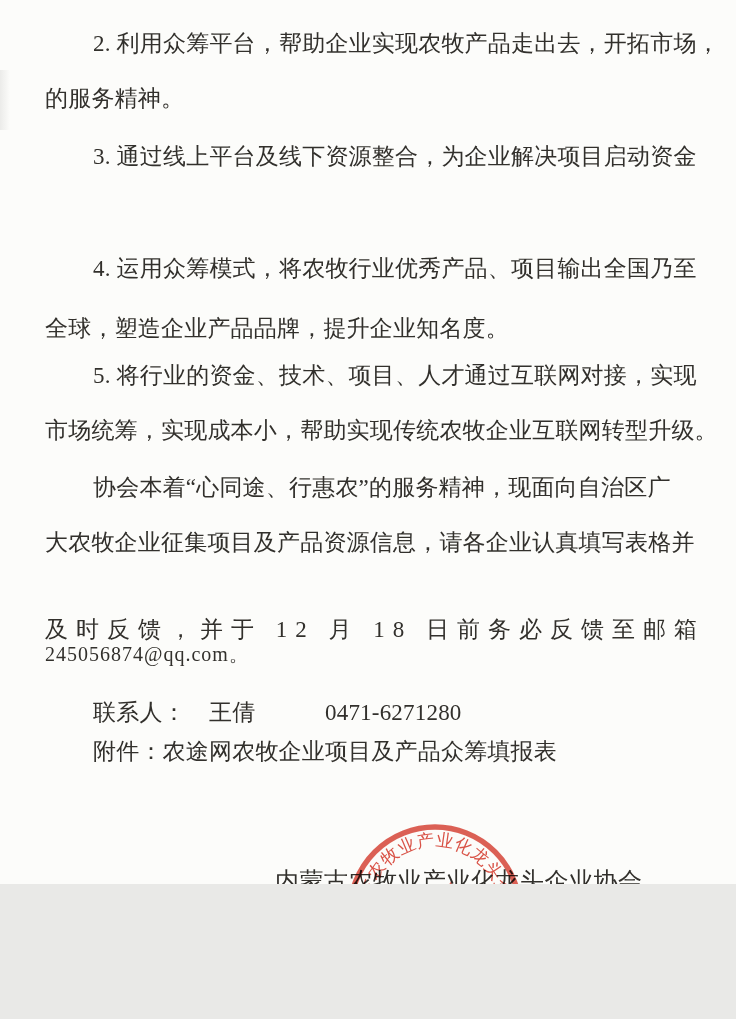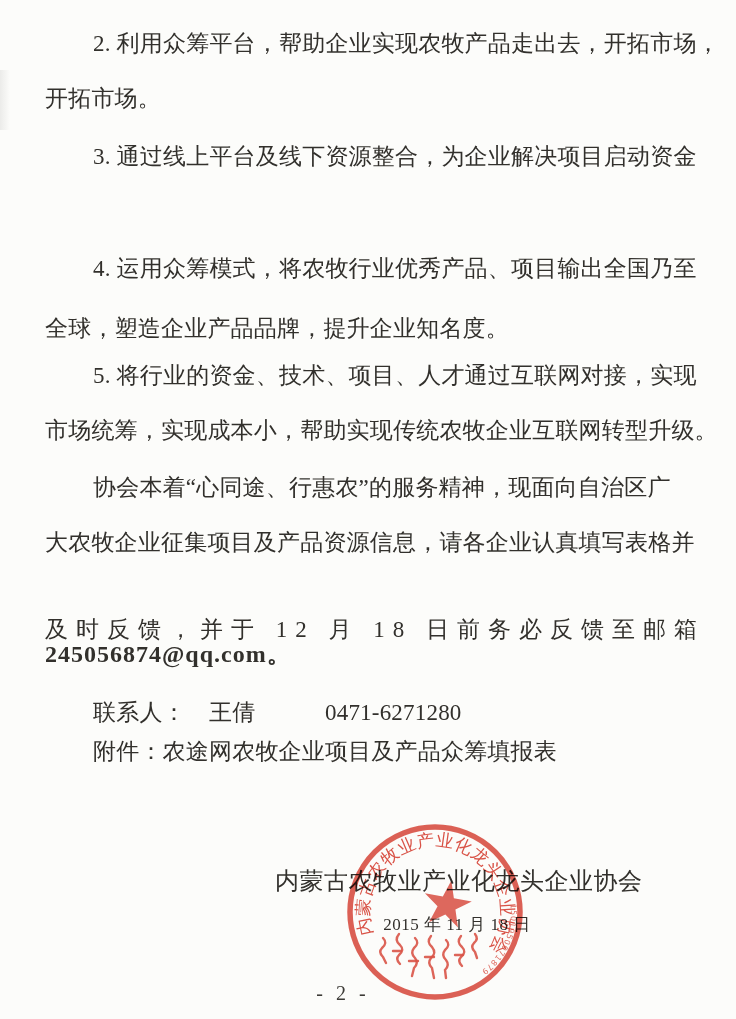--- a/index.html
+++ b/index.html
@@ -1,39 +1,39 @@
 <!DOCTYPE html>
 <html><head>
 <meta charset="utf-8">
 <style>
   html,body{margin:0;padding:0;background:#e9e9e7;}
   .page{
     position:relative;
-    width:736px;height:1019px;
+    width:736px;height:884px;
     margin:0 auto;
     background:#fcfcfa;
     font-family:"Liberation Serif","DejaVu Serif",serif;
     color:#32302c;
     overflow:hidden;
   }
   
   .page::before{
     content:"";position:absolute;left:0;top:70px;width:10px;height:60px;
     background:linear-gradient(90deg,rgba(160,160,158,.18),rgba(160,160,158,0));
     pointer-events:none;
   }
   .ln{
     position:absolute;left:45px;width:660px;
     font-size:23px;line-height:27px;
     white-space:pre;
     letter-spacing:.2px;
   }
   .indent{padding-left:48px;}
   .spread{letter-spacing:8px;}
-  .email{font-weight:700;font-size:24px;letter-spacing:1px;}
+  .email{font-weight:400;font-size:20px;letter-spacing:1px;}
   .contact{font-size:23px;}
   .sig{
     position:absolute;left:275px;width:364px;
     text-align:center;white-space:pre;
     font-size:24px;line-height:28px;letter-spacing:.5px;
   }
   .sig-date{font-size:17px;}
   .footer{
     position:absolute;left:296px;top:982px;width:90px;
     text-align:center;font-size:20px;color:#3c3a36;
@@ -44,21 +44,21 @@
     mix-blend-mode:multiply;opacity:.9;
     pointer-events:none;
   }
 </style>
 </head>
 <body>
 
 <div class="page">
 
   <div class="ln indent" style="top:30px">2. 利用众筹平台，帮助企业实现农牧产品走出去，开拓市场，</div>
-  <div class="ln" style="top:85px">开拓市场。</div>
+  <div class="ln" style="top:85px">的服务精神。</div>
   <div class="ln indent" style="top:143px">3. 通过线上平台及线下资源整合，为企业解决项目启动资金</div>
   <div class="ln indent" style="top:255px">4. 运用众筹模式，将农牧行业优秀产品、项目输出全国乃至</div>
   <div class="ln" style="top:315px">全球，塑造企业产品品牌，提升企业知名度。</div>
   <div class="ln indent" style="top:362px">5. 将行业的资金、技术、项目、人才通过互联网对接，实现</div>
   <div class="ln" style="top:417px">市场统筹，实现成本小，帮助实现传统农牧企业互联网转型升级。</div>
   <div class="ln indent" style="top:474px">协会本着“心同途、行惠农”的服务精神，现面向自治区广</div>
   <div class="ln" style="top:529px">大农牧企业征集项目及产品资源信息，请各企业认真填写表格并</div>
   <div class="ln spread" style="top:616px">及时反馈，并于 12 月 18 日前务必反馈至邮箱</div>
   <div class="ln email" style="top:641px">245056874@qq.com。</div>
 

